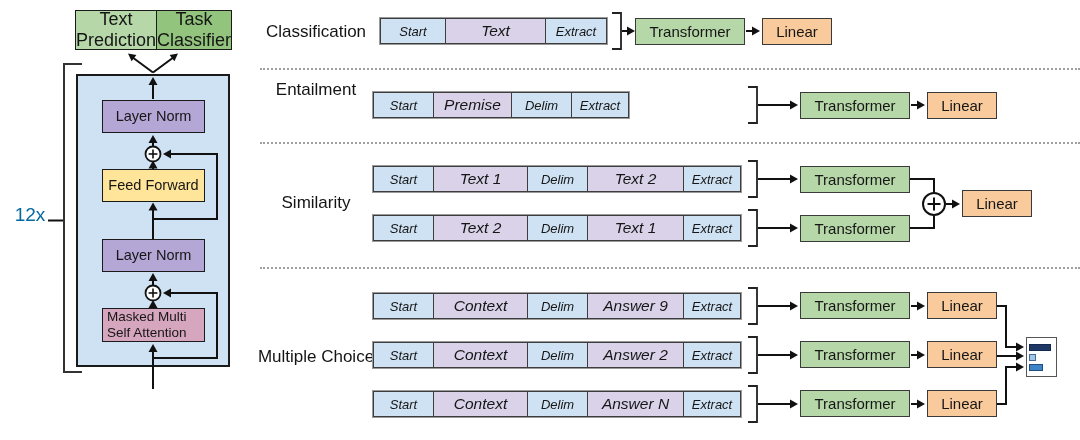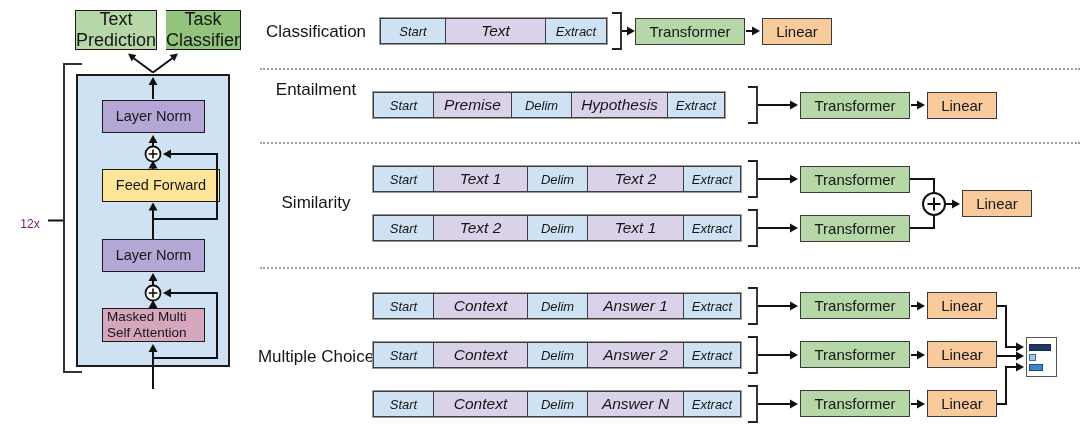--- a/index.html
+++ b/index.html
@@ -19,23 +19,23 @@
   .dots{position:absolute;left:260px;width:820px;height:0;border-top:2px dotted #a0a0a0;}
   .bx{
     position:absolute;display:flex;align-items:center;justify-content:center;
     text-align:left;border:1.5px solid #1a1a1a;font-size:14.5px;line-height:1.15;
   }
   .bluebox{position:absolute;left:76px;top:74px;width:154px;height:293px;
     background:var(--blue_bg);border:2px solid #1a1a1a;}
   .outpair{position:absolute;left:75px;top:10px;width:157px;height:40px;display:flex;}
   .outcell{flex:1;display:flex;align-items:center;justify-content:center;text-align:center;
     border:1.5px solid #1a1a1a;font-size:18px;line-height:1.18;}
-  .outcell.dark{border-left:none;margin-left:9px;}
-  .lbl12x{position:absolute;left:12px;top:217px;width:36px;text-align:center;
-    font-size:12px;color:#701a75;}
+  .outcell.dark{border-left:none;}
+  .lbl12x{position:absolute;left:12px;top:204px;width:36px;text-align:center;
+    font-size:19px;color:#0369a1;}
   .tasklabel{position:absolute;left:246px;width:140px;text-align:center;
     font-size:17px;color:#141414;}
   .seq{position:absolute;display:flex;height:28px;border:1px solid #9a9a9a;}
   .cell{display:flex;align-items:center;justify-content:center;text-align:center;
     border:1.5px solid #3d3d3d;font-style:italic;}
   .cell + .cell{border-left:none;}
   .cell.b{background:var(--blue_bg);font-size:13px;}
   .cell.p{background:var(--purple_cell);font-size:15.5px;}
   .tbox{background:var(--green_light);border-color:#3a3a3a;font-size:15px;}
   .lbox{background:var(--orange);border-color:#3a3a3a;font-size:15px;}
@@ -53,21 +53,21 @@
   <div class="dots" style="top:267px"></div>
 
   <div class="outpair">
     <div class="outcell" style="background:var(--green_light)">Text Prediction</div>
     <div class="outcell dark" style="background:var(--green_dark)">Task Classifier</div>
   </div>
 
   <div class="bluebox"></div>
 
   <div class="bx" style="left:102px;top:100px;width:103px;height:33px;background:var(--purple_box)">Layer Norm</div>
-  <div class="bx" style="left:102px;top:169px;width:118px;height:33px;background:var(--yellow)">Feed Forward</div>
+  <div class="bx" style="left:102px;top:169px;width:103px;height:33px;background:var(--yellow)">Feed Forward</div>
   <div class="bx" style="left:102px;top:239px;width:103px;height:33px;background:var(--purple_box)">Layer Norm</div>
   <div class="bx" style="left:102px;top:308px;width:103px;height:34px;background:var(--pink);font-size:13.5px;padding:0 4px">Masked Multi Self Attention</div>
 
   <div class="lbl12x">12x</div>
 
   <div class="tasklabel" style="top:22px">Classification</div>
   <div class="tasklabel" style="top:80px">Entailment</div>
   <div class="tasklabel" style="top:193px">Similarity</div>
   <div class="tasklabel" style="top:347px">Multiple Choice</div>
 
@@ -76,21 +76,20 @@
     <div class="cell p" style="width:100px">Text</div>
     <div class="cell b" style="width:61px">Extract</div>
   </div>
   <div class="bx tbox" style="left:635px;top:18px;width:110px;height:27px">Transformer</div>
   <div class="bx lbox" style="left:762px;top:18px;width:70px;height:27px">Linear</div>
 
   <div class="seq" style="left:372px;top:91px">
     <div class="cell b" style="width:61px">Start</div>
     <div class="cell p" style="width:78px">Premise</div>
     <div class="cell b" style="width:60px">Delim</div>
-    <div class="cell p" style="width:96px">Hypothesis</div>
     <div class="cell b" style="width:57px">Extract</div>
   </div>
   <div class="bx tbox" style="left:800px;top:92px;width:110px;height:27px">Transformer</div>
   <div class="bx lbox" style="left:927px;top:92px;width:70px;height:27px">Linear</div>
 
   <div class="seq" style="left:372px;top:165px">
     <div class="cell b" style="width:61px">Start</div>
     <div class="cell p" style="width:94px">Text 1</div>
     <div class="cell b" style="width:60px">Delim</div>
     <div class="cell p" style="width:96px">Text 2</div>
@@ -104,21 +103,21 @@
     <div class="cell b" style="width:57px">Extract</div>
   </div>
   <div class="bx tbox" style="left:800px;top:166px;width:110px;height:27px">Transformer</div>
   <div class="bx tbox" style="left:800px;top:215px;width:110px;height:27px">Transformer</div>
   <div class="bx lbox" style="left:962px;top:190px;width:70px;height:27px">Linear</div>
 
   <div class="seq" style="left:372px;top:292px">
     <div class="cell b" style="width:61px">Start</div>
     <div class="cell p" style="width:94px">Context</div>
     <div class="cell b" style="width:60px">Delim</div>
-    <div class="cell p" style="width:96px">Answer 1</div>
+    <div class="cell p" style="width:96px">Answer 9</div>
     <div class="cell b" style="width:57px">Extract</div>
   </div>
   <div class="seq" style="left:372px;top:341px">
     <div class="cell b" style="width:61px">Start</div>
     <div class="cell p" style="width:94px">Context</div>
     <div class="cell b" style="width:60px">Delim</div>
     <div class="cell p" style="width:96px">Answer 2</div>
     <div class="cell b" style="width:57px">Extract</div>
   </div>
   <div class="seq" style="left:372px;top:390px">

